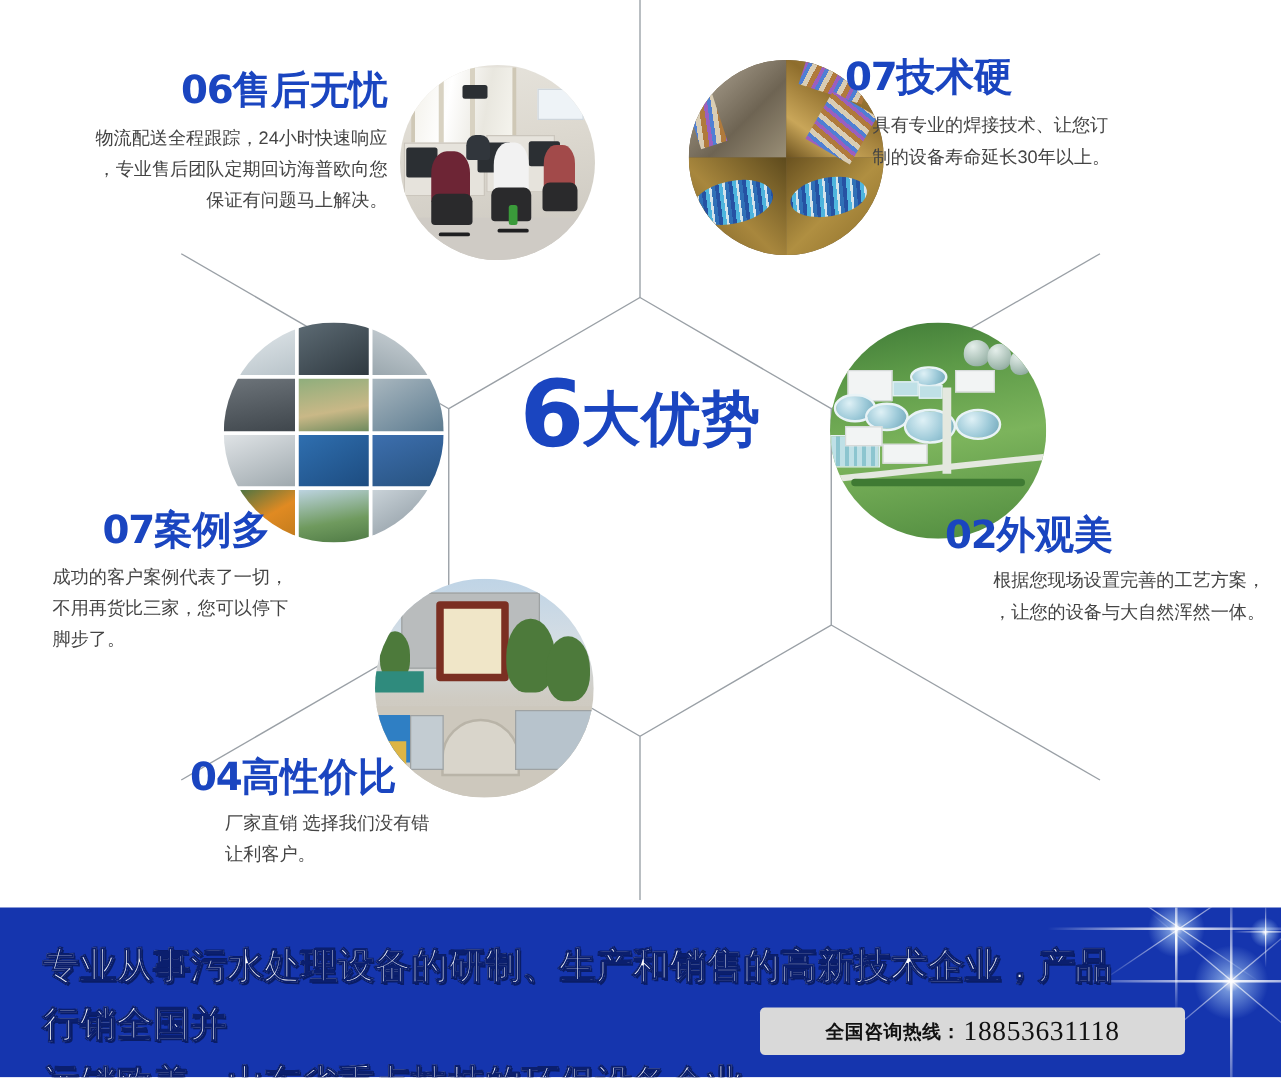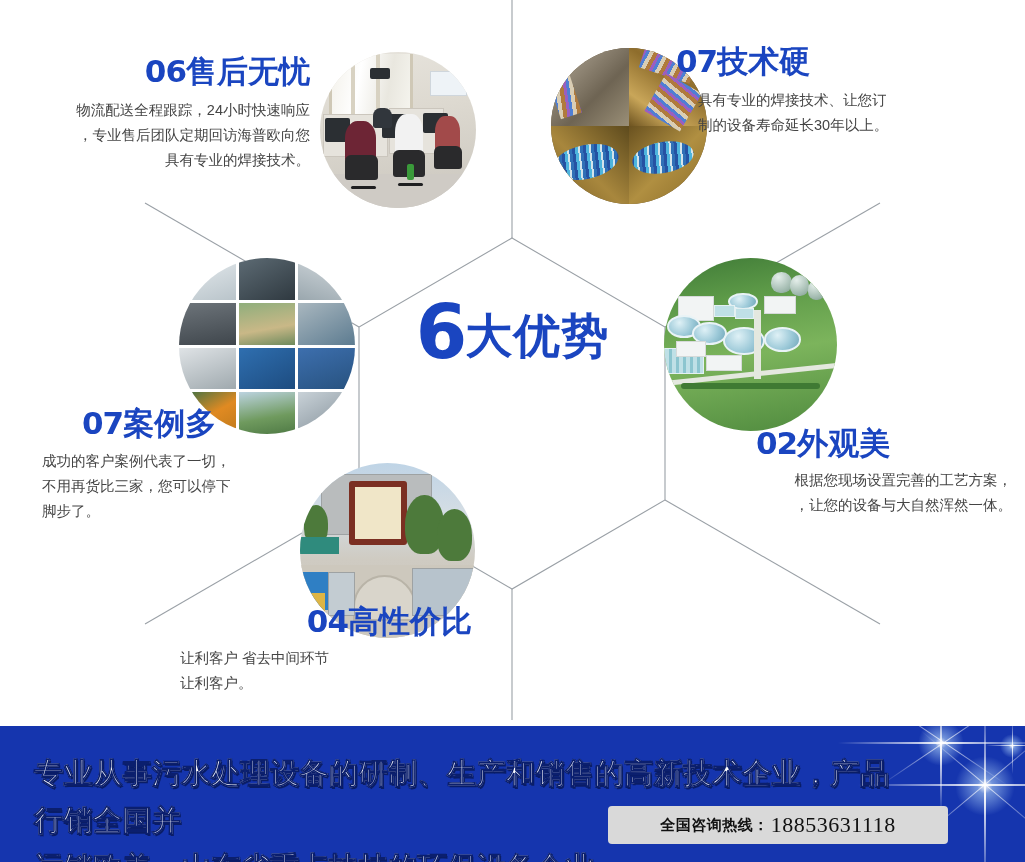--- a/index.html
+++ b/index.html
@@ -290,47 +290,47 @@
       <div style="background:linear-gradient(150deg,#c9d2d8,#7d8a93)"></div>
     </div>
   </div>
 
   <div class="feature align-right" style="left:10px;top:56px;width:300px;">
     <div class="f-title" style="font-size:31px;margin-bottom:11px;">
       <span class="num">06</span><span>售后无忧</span>
     </div>
     <div class="f-body">物流配送全程跟踪，24小时快速响应
 ，专业售后团队定期回访海普欧向您
-具有专业的焊接技术。</div>
+保证有问题马上解决。</div>
   </div>
 
   <div class="feature align-left" style="left:676px;top:46px;width:330px;">
     <div class="f-title" style="font-size:31px;margin-bottom:11px;">
       <span class="num">07</span><span>技术硬</span>
     </div>
     <div class="f-body" style="padding-left:22px;">具有专业的焊接技术、让您订
 制的设备寿命延长30年以上。</div>
   </div>
 
-  <div class="feature align-right" style="left:690px;top:428px;width:322px;">
+  <div class="feature align-right" style="left:690px;top:412px;width:322px;">
     <div class="f-title align-left" style="font-size:31px;margin-bottom:9px;padding-left:66px;">
       <span class="num">02</span><span>外观美</span>
     </div>
     <div class="f-body">根据您现场设置完善的工艺方案，
 ，让您的设备与大自然浑然一体。</div>
   </div>
 
   <div class="feature align-left" style="left:536px;top:604px;width:470px;">
   </div>
 
   <div class="feature align-left" style="left:152px;top:606px;width:320px;">
-    <div class="f-title" style="font-size:31px;margin-bottom:9px;text-align:right;">
+    <div class="f-title" style="font-size:31px;margin-bottom:9px;">
       <span class="num">04</span><span>高性价比</span>
     </div>
-    <div class="f-body" style="padding-left:28px;">让利客户 省去中间环节
+    <div class="f-body" style="padding-left:28px;">厂家直销 选择我们没有错
 让利客户。</div>
   </div>
 
   <div class="feature align-left" style="left:42px;top:408px;width:300px;">
     <div class="f-title" style="font-size:31px;margin-bottom:10px;padding-left:40px;">
       <span class="num">07</span><span>案例多</span>
     </div>
     <div class="f-body">成功的客户案例代表了一切，
 不用再货比三家，您可以停下
 脚步了。</div>

